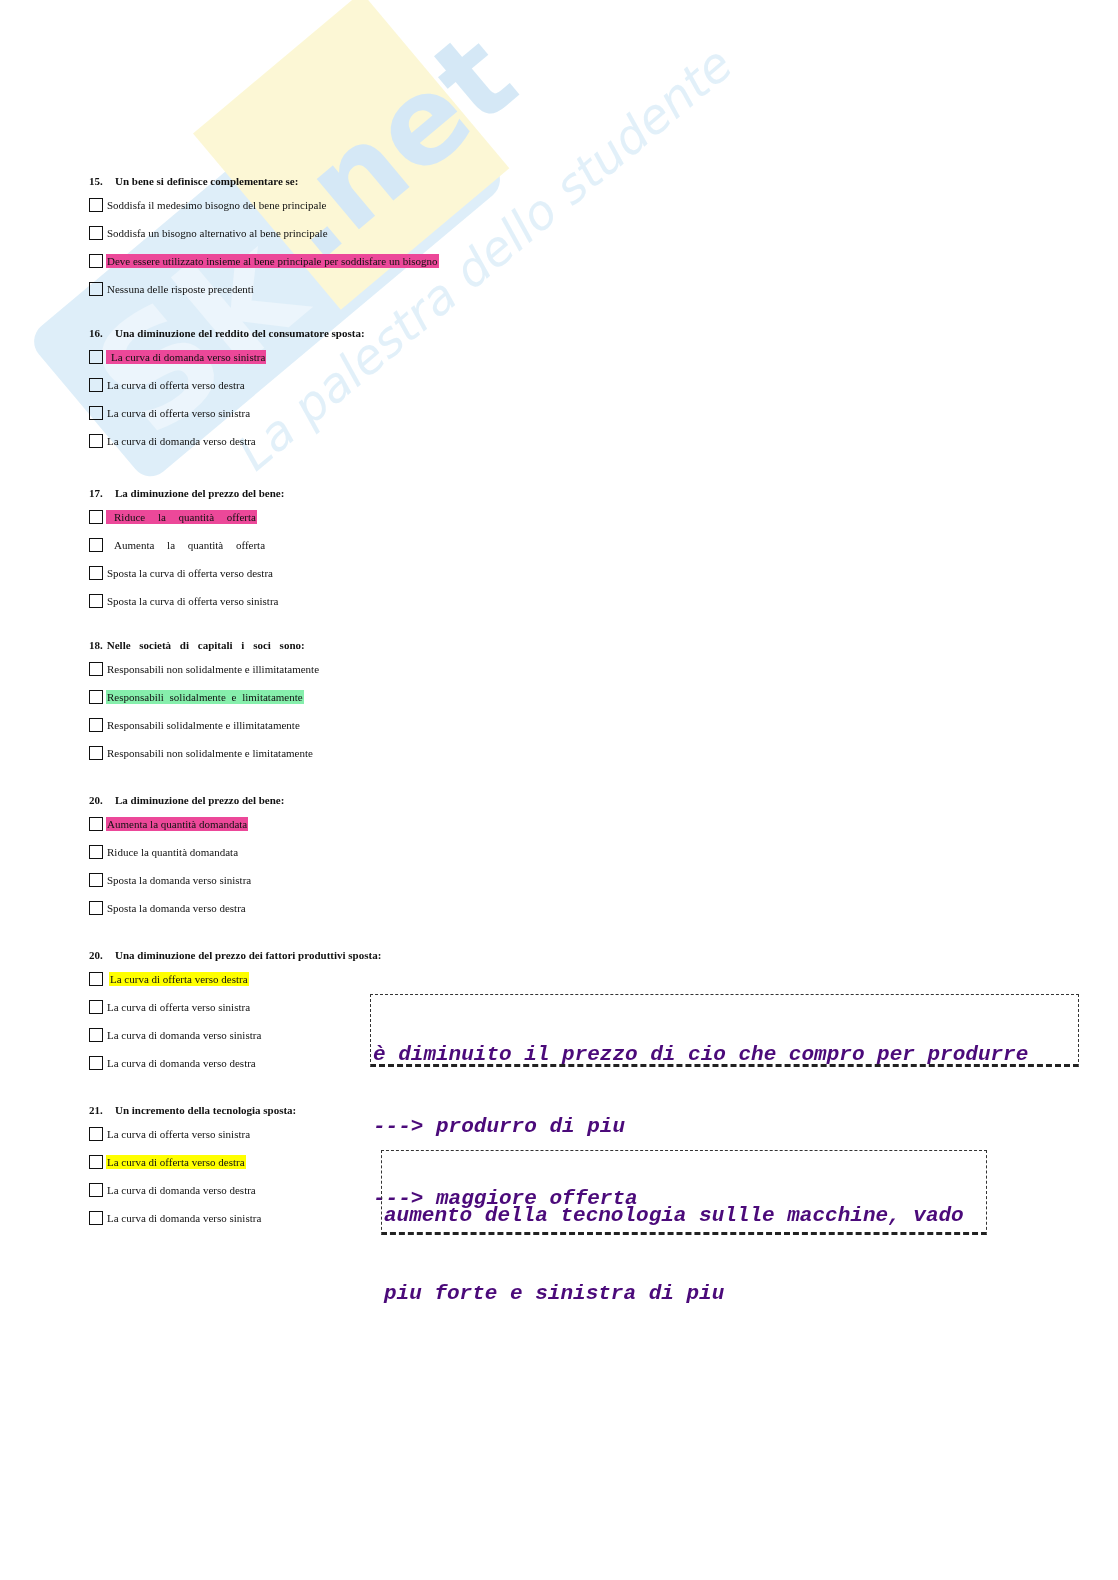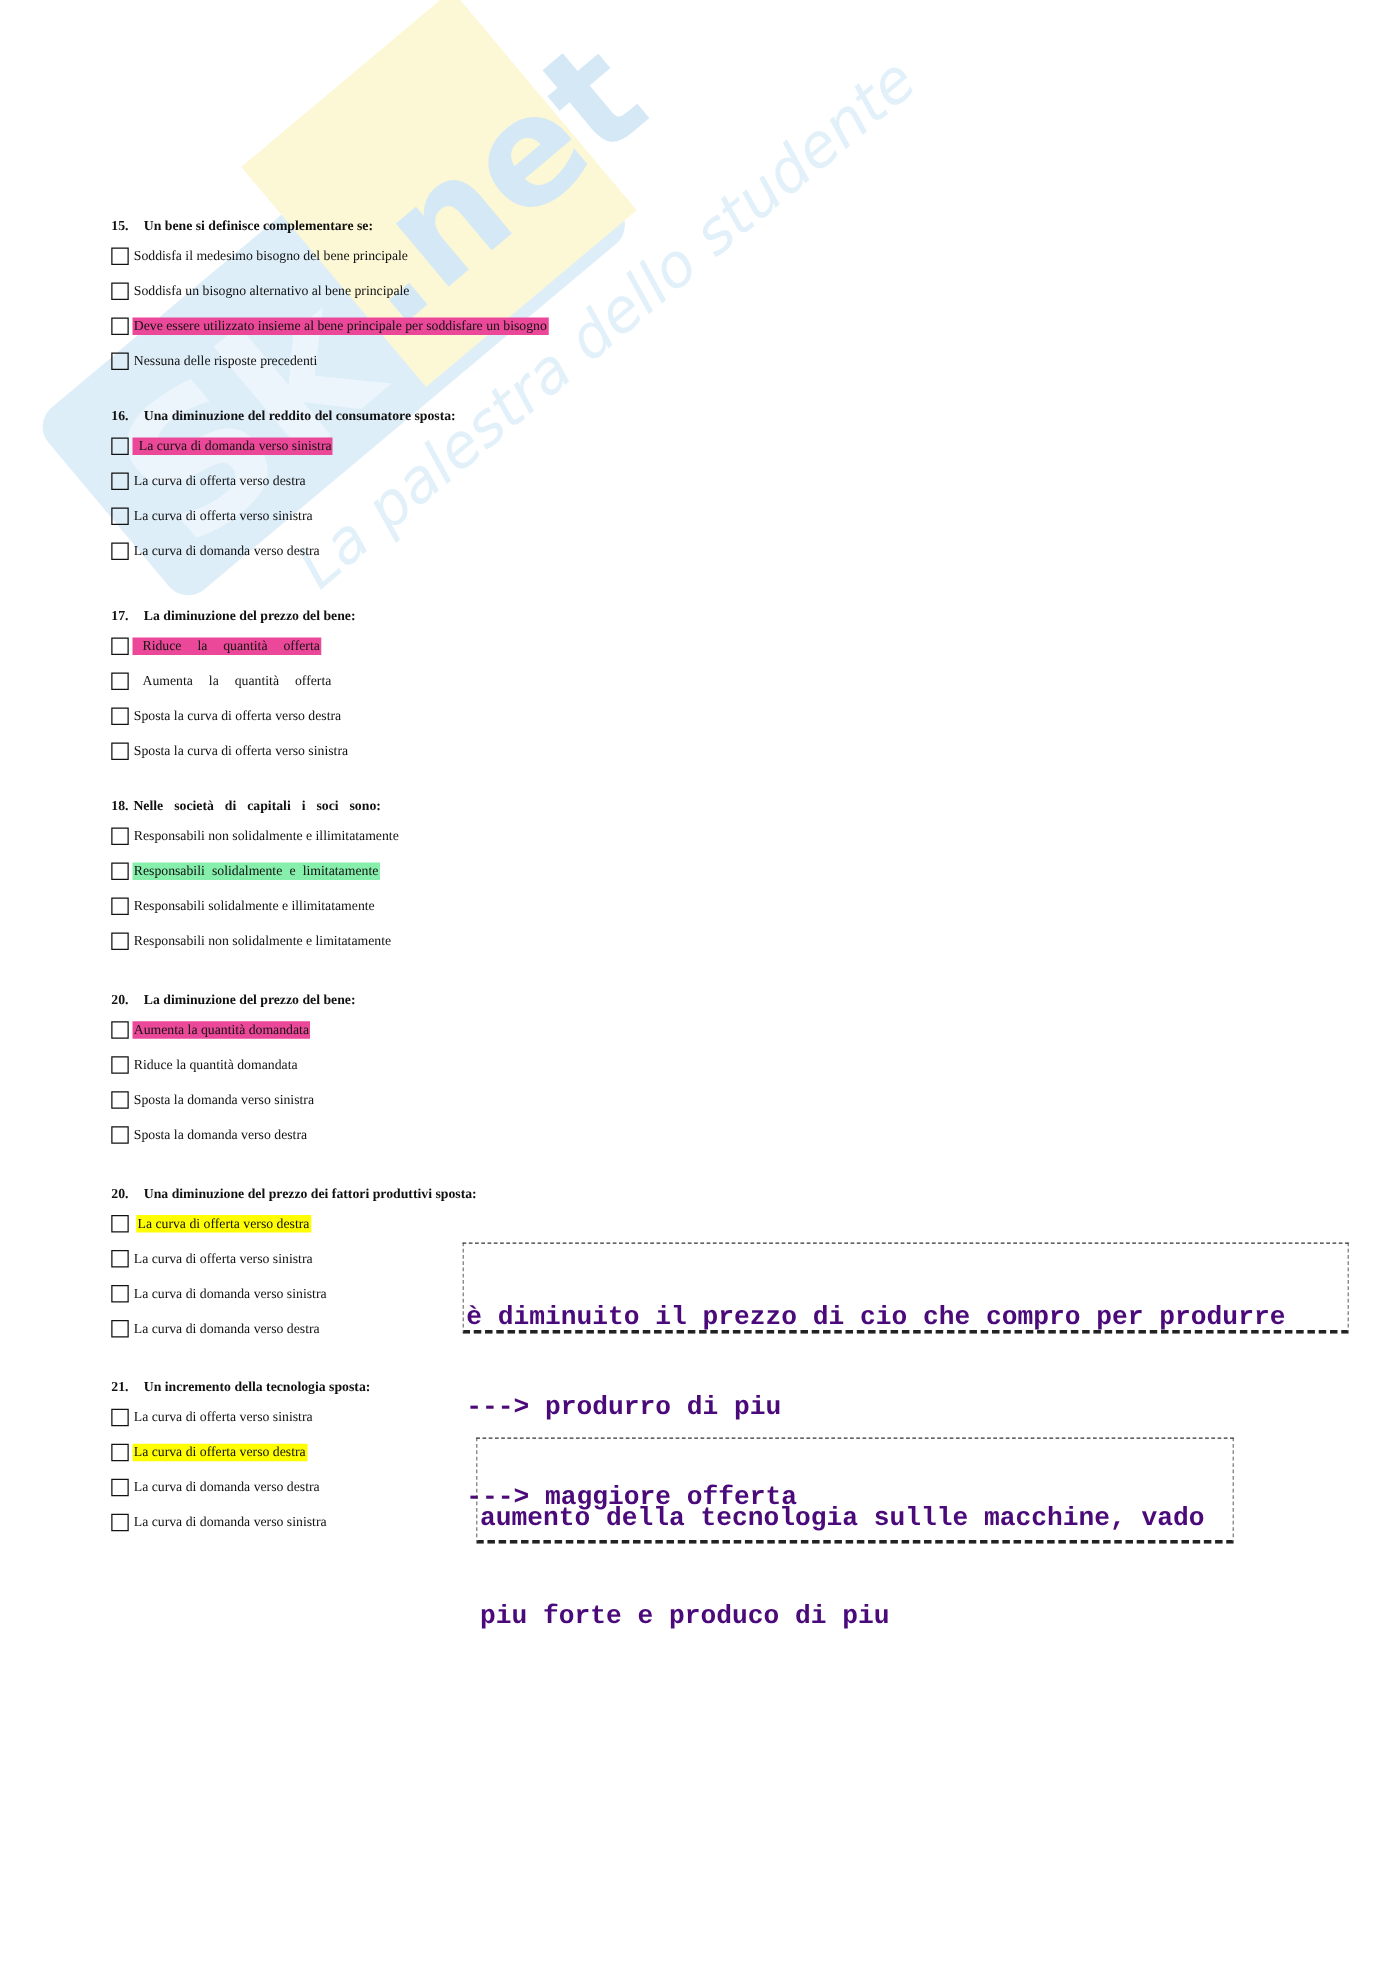--- a/index.html
+++ b/index.html
@@ -13,21 +13,21 @@
   .q18 .q-title .num { width: auto; margin-right: 4px; word-spacing: 0; }
   .option { display: flex; align-items: center; height: 28px; font-size: 11px; white-space: nowrap; }
   .cb { width: 14px; height: 14px; border: 1.5px solid #111; box-sizing: border-box; flex: none; margin-right: 3px; background: transparent; }
   .opt-text { padding: 1px 1px; }
   .hl-lightyellow { background: #ec4899; }
   .hl-yellow { background: #ffff00; }
   .hl-green { background: #86efac; }
   .spaced { word-spacing: 10px; padding-left: 8px; }
   .note-box { position: absolute; z-index: 1; border: 1.5px dashed #333; border-bottom: 3px dashed #222;
               font-family: "Liberation Mono", "DejaVu Sans Mono", monospace; font-weight: bold;
-              color: #4b0a7a; font-size: 21px; line-height: 24px; padding: 0 2px; box-sizing: border-box; background: transparent; white-space: pre; }
+              color: #4b0a7a; font-size: 21px; line-height: 24px; padding: 0 2px; box-sizing: border-box; background: transparent; white-space: pre; font-style: italic; }
   .note-line { display: block; }
 </style>
 </head>
 <body>
 
 <svg class="watermark" viewBox="0 0 1118 1580" xmlns="http://www.w3.org/2000/svg">
   <g transform="rotate(-40 260 260)" opacity="0.75">
     <rect x="30" y="170" width="470" height="190" rx="20" fill="#d4e9f7"></rect>
     <rect x="290" y="120" width="220" height="230" fill="#fbf5c8"></rect>
     <text x="300" y="300" font-family="DejaVu Sans, sans-serif" font-weight="bold" font-size="120" fill="#c7e1f3">.net</text>
@@ -177,14 +177,14 @@
       <span class="opt-text">La curva di domanda verso destra</span>
     </div>
   <div class="option">
       <span class="cb"></span>
       <span class="opt-text">La curva di domanda verso sinistra</span>
     </div>
 </div>
 
 <div class="note-box" style="left:381px; top:1150px; width:606px; height:85px; line-height:26px;">
   <span class="note-line">aumento della tecnologia sullle macchine, vado</span>
-  <span class="note-line">piu forte e produco di piu</span>
+  <span class="note-line">piu forte e sinistra di piu</span>
 </div>
 
 </body></html>

